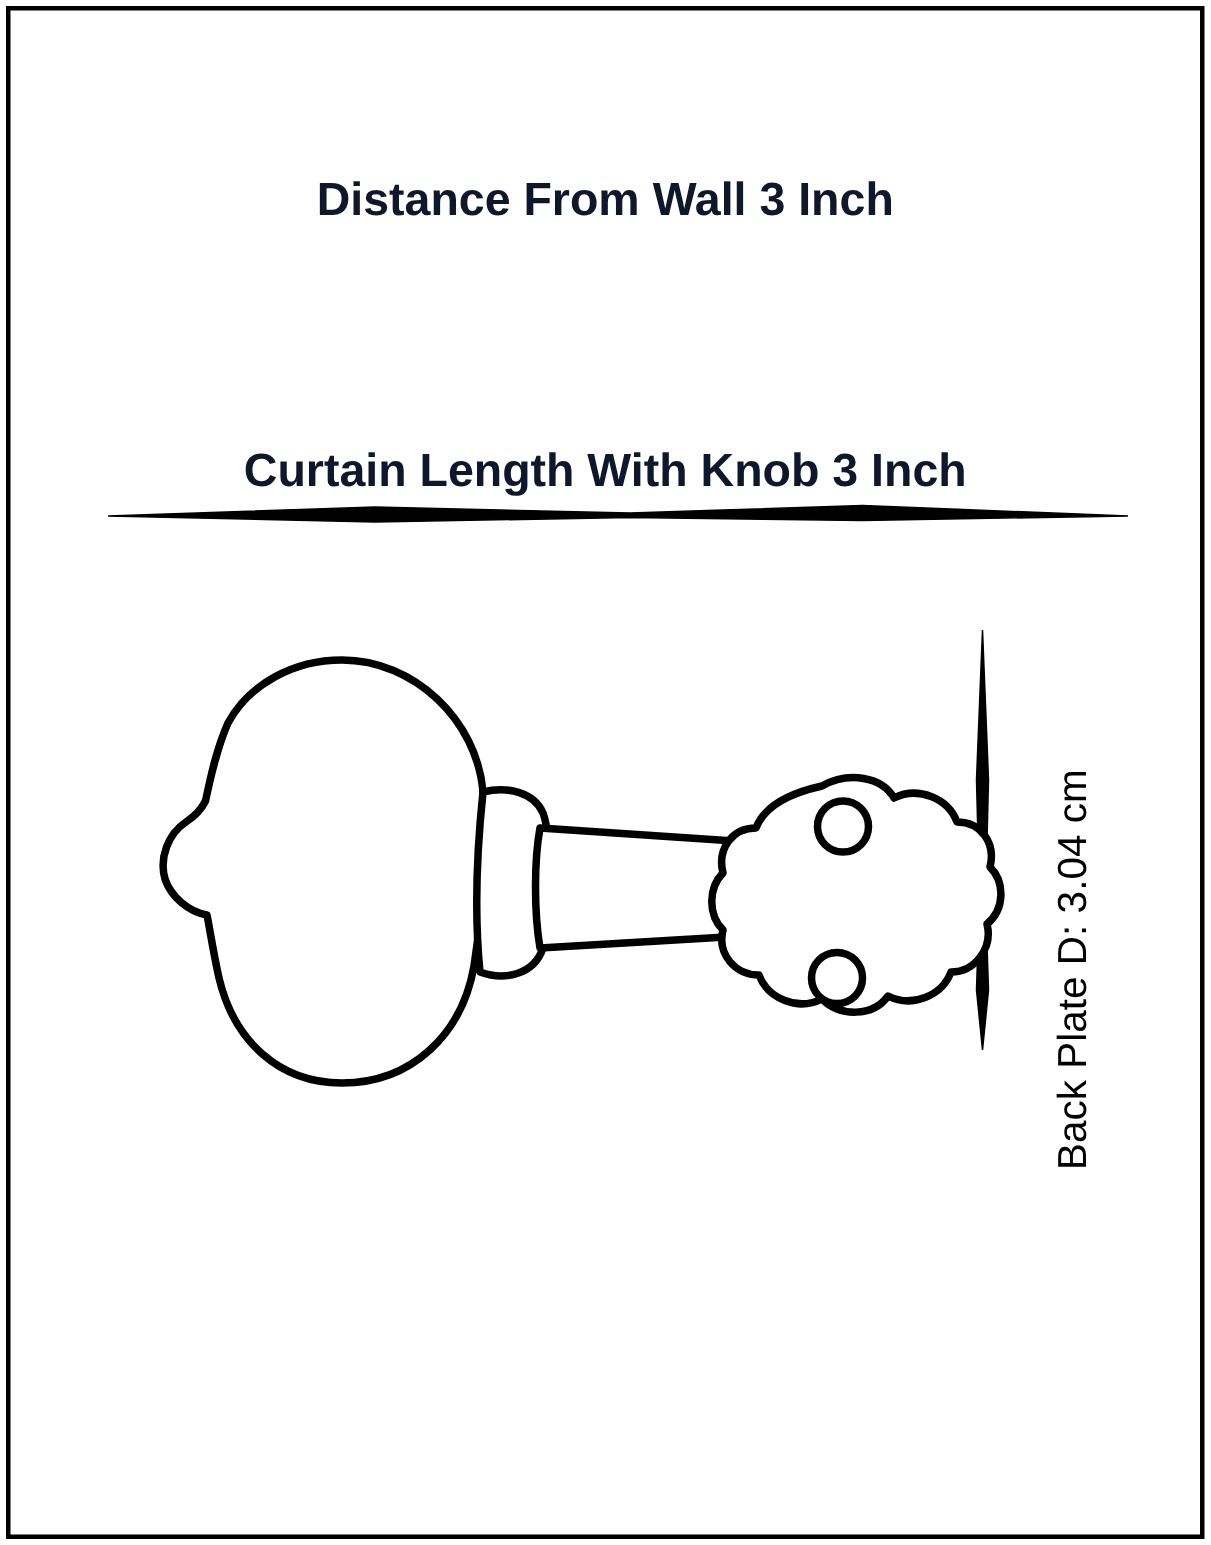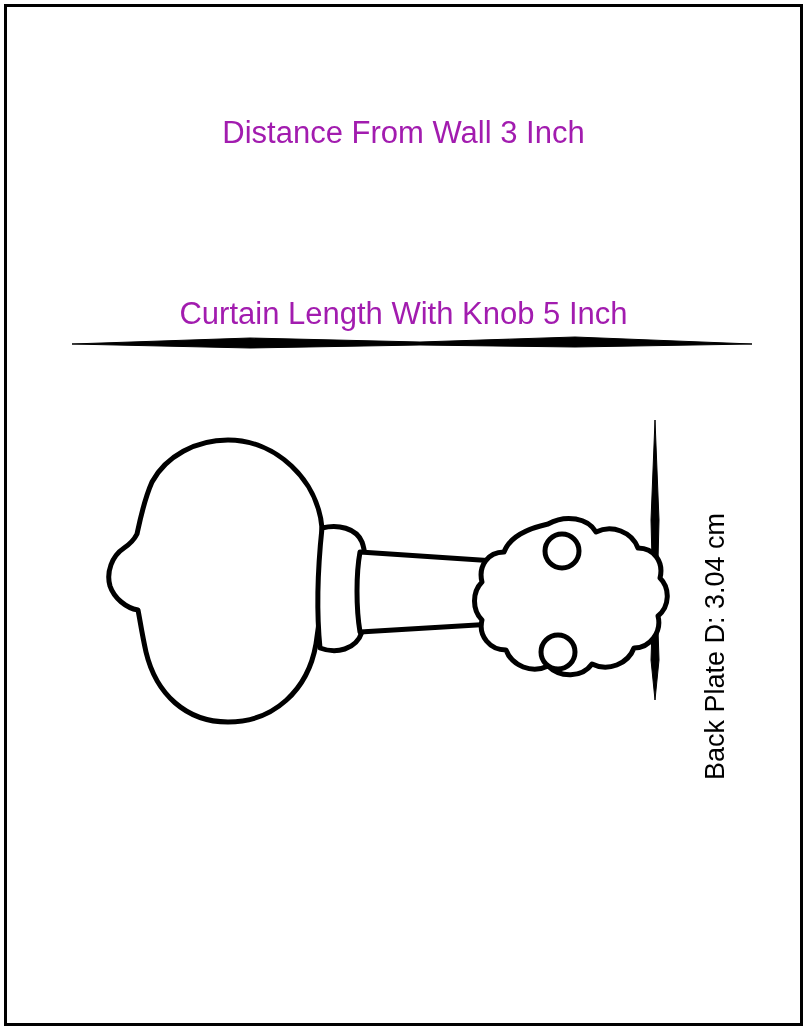--- a/index.html
+++ b/index.html
@@ -22,22 +22,22 @@
     position: absolute;
     left: 4px;
     top: 4px;
     width: 799px;
     height: 1022px;
     border: 3px solid #000000;
     box-sizing: border-box;
   }
   .label {
     position: absolute;
-    color: #a21caf;
-    font-weight: normal;
+    color: #0f172a;
+    font-weight: bold;
     white-space: nowrap;
     letter-spacing: 0px;
   }
   #label-distance {
     left: 0;
     top: 115px;
     width: 807px;
     text-align: center;
     font-size: 31px;
   }
@@ -64,21 +64,21 @@
 </style>
 </head>
 <body>
 
 <div class="page">
 
   <div class="frame"></div>
 
   <div class="label" id="label-distance">Distance From Wall 3 Inch</div>
 
-  <div class="label" id="label-curtain">Curtain Length With Knob 5 Inch</div>
+  <div class="label" id="label-curtain">Curtain Length With Knob 3 Inch</div>
 
   <svg class="svg-layer" viewBox="0 0 807 1030" xmlns="http://www.w3.org/2000/svg">
 
     <g>
       <path d="M 72 344 L 250 338 L 420 342 L 575 337 L 752 344 L 575 347 L 420 345 L 250 348 Z" fill="#000000" stroke="#000000" stroke-width="1"></path>
     </g>
 
     <g>
       <path d="M 655 420 L 659 520 L 657 600 L 659 660 L 655 700 L 651 660 L 653 600 L 651 520 Z" fill="#000000" stroke="#000000" stroke-width="1"></path>
     </g>

